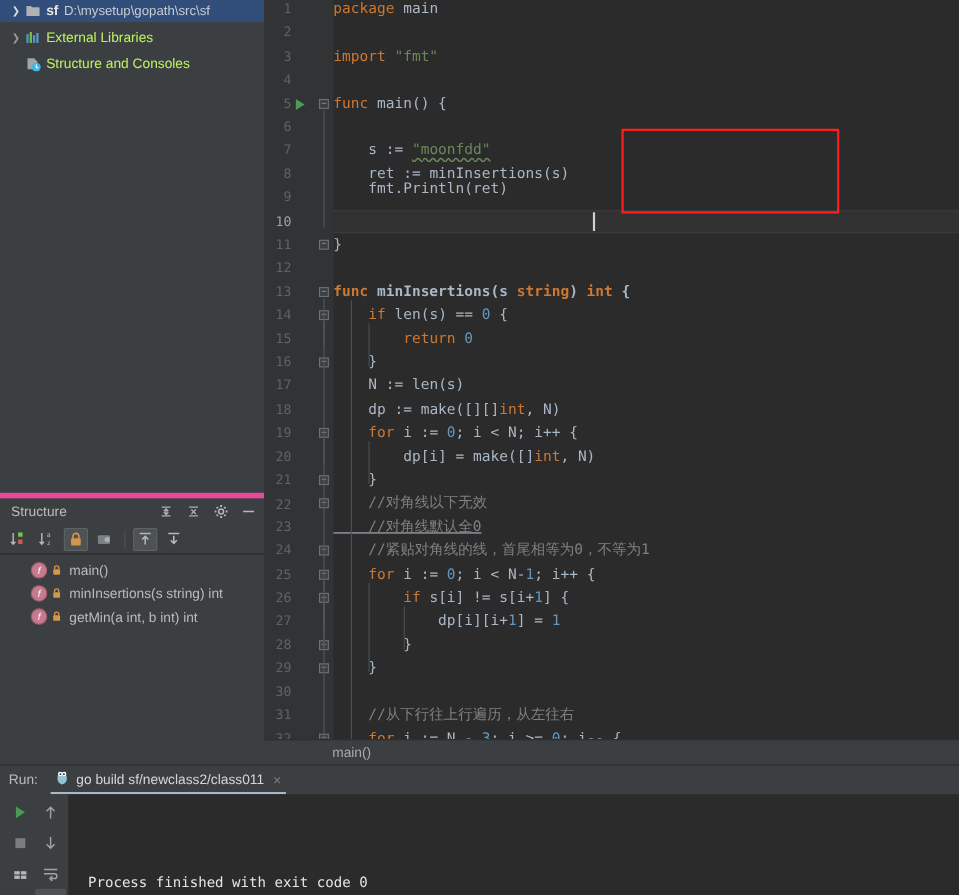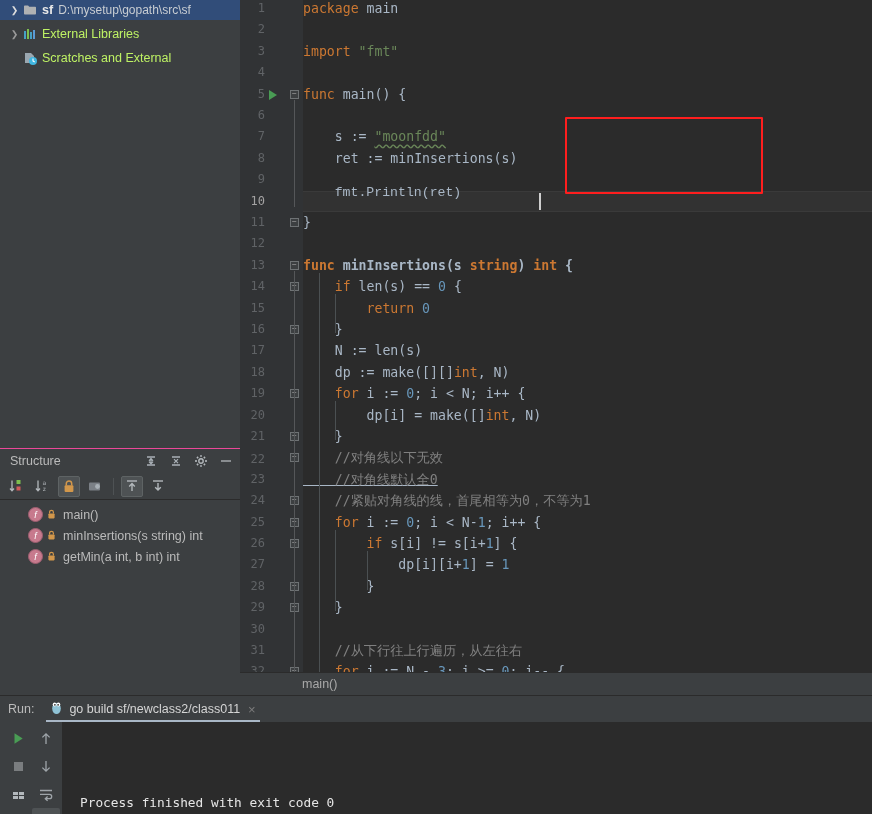--- a/index.html
+++ b/index.html
@@ -56,21 +56,21 @@
   .tree-label-strong { font-weight: bold; color: #E8E8E8; margin-right: 5px; }
   .tree-label-path { color: #9E9E9E; font-size: 12px; }
   .tree-row.selected .tree-label-path { color: #C8CDD2; }
   .tree-label { color: #bef264; }
 
   
   #structure-panel {
     position: absolute; left: 0; top: 448px;
     width: 240px; height: 247px;
     background: #3C3F41;
-    border-top: 1px solid #ec4899;
+    border-top: 5px solid #ec4899;
   }
   #structure-header {
     height: 24px;
     display: flex; align-items: center;
     padding-left: 10px;
     position: relative;
   }
   #structure-title {
     font-size: 12.5px; color: #BBBBBB;
   }
@@ -312,21 +312,21 @@
 
       <div class="tree-row" style="margin-top:4px;">
         <span class="tree-arrow"></span>
         <span class="tree-icon">
           <svg width="15" height="13" viewBox="0 0 15 13">
             <path d="M2 1h6l3 3v7H2z" fill="#9AA7B0"></path>
             <circle cx="10" cy="9" r="4" fill="#40B6E0"></circle>
             <path d="M10 6.6v2.4l1.7 1" stroke="#FFFFFF" stroke-width="1.1" fill="none"></path>
           </svg>
         </span>
-        <span class="tree-label">Scratches and External</span>
+        <span class="tree-label">Structure and Consoles</span>
       </div>
     </div>
 
     <div id="structure-panel">
       <div id="structure-header">
         <span id="structure-title">Structure</span>
         <div class="struct-header-icons">
           <span class="hicon">
             <svg width="14" height="14" viewBox="0 0 14 14">
                 <path d="M3 3h8M3 11h8" stroke="#A9B0B6" stroke-width="1.3"></path>
@@ -471,21 +471,21 @@
     <div id="current-line-hl" style="top: 190.6px;"></div>
     <div id="code-layer">
         <div class="cline" style="top: -2px;"><span class="kw">package </span><span class="plain">main</span></div>
         <div class="cline" style="top: 19.4px;"></div>
         <div class="cline" style="top: 40.8px;"><span class="kw">import </span><span class="str">"fmt"</span></div>
         <div class="cline" style="top: 62.2px;"></div>
         <div class="cline" style="top: 83.6px;"><span class="kw">func </span><span class="fnc">main</span><span class="plain">() {</span></div>
         <div class="cline" style="top: 105px;"></div>
         <div class="cline" style="top: 126.4px;"><span class="plain">    s := </span><span class="str squiggle">"moonfdd"</span></div>
         <div class="cline" style="top: 147.8px;"><span class="plain">    ret := </span><span class="fnc">minInsertions</span><span class="plain">(s)</span></div>
-        <div class="cline" style="top: 182px; font-family: Liberation Mono, monospace;"><span class="plain">    fmt.</span><span class="fnc">Println</span><span class="plain">(ret)</span></div>
+        <div class="cline" style="top: 161px;"><span class="plain">    fmt.</span><span class="fnc">Println</span><span class="plain">(ret)</span></div>
         <div class="cline" style="top: 190.6px;"></div>
         <div class="cline" style="top: 212px;"><span class="plain">}</span></div>
         <div class="cline" style="top: 233.4px;"></div>
         <div class="cline" style="top: 254.8px; font-weight: bold;"><span class="kw">func </span><span class="fnc">minInsertions</span><span class="plain">(s </span><span class="kw">string</span><span class="plain">) </span><span class="kw">int</span><span class="plain"> {</span></div>
         <div class="cline" style="top: 276.2px;"><span class="plain">    </span><span class="kw">if </span><span class="fnc">len</span><span class="plain">(s) == </span><span class="num">0</span><span class="plain"> {</span></div>
         <div class="cline" style="top: 297.6px;"><span class="plain">        </span><span class="kw">return </span><span class="num">0</span></div>
         <div class="cline" style="top: 319px;"><span class="plain">    }</span></div>
         <div class="cline" style="top: 340.4px;"><span class="plain">    N := </span><span class="fnc">len</span><span class="plain">(s)</span></div>
         <div class="cline" style="top: 361.8px;"><span class="plain">    dp := </span><span class="fnc">make</span><span class="plain">([][]</span><span class="kw">int</span><span class="plain">, N)</span></div>
         <div class="cline" style="top: 383.2px;"><span class="plain">    </span><span class="kw">for </span><span class="plain">i := </span><span class="num">0</span><span class="plain">; i &lt; N; i++ {</span></div>

